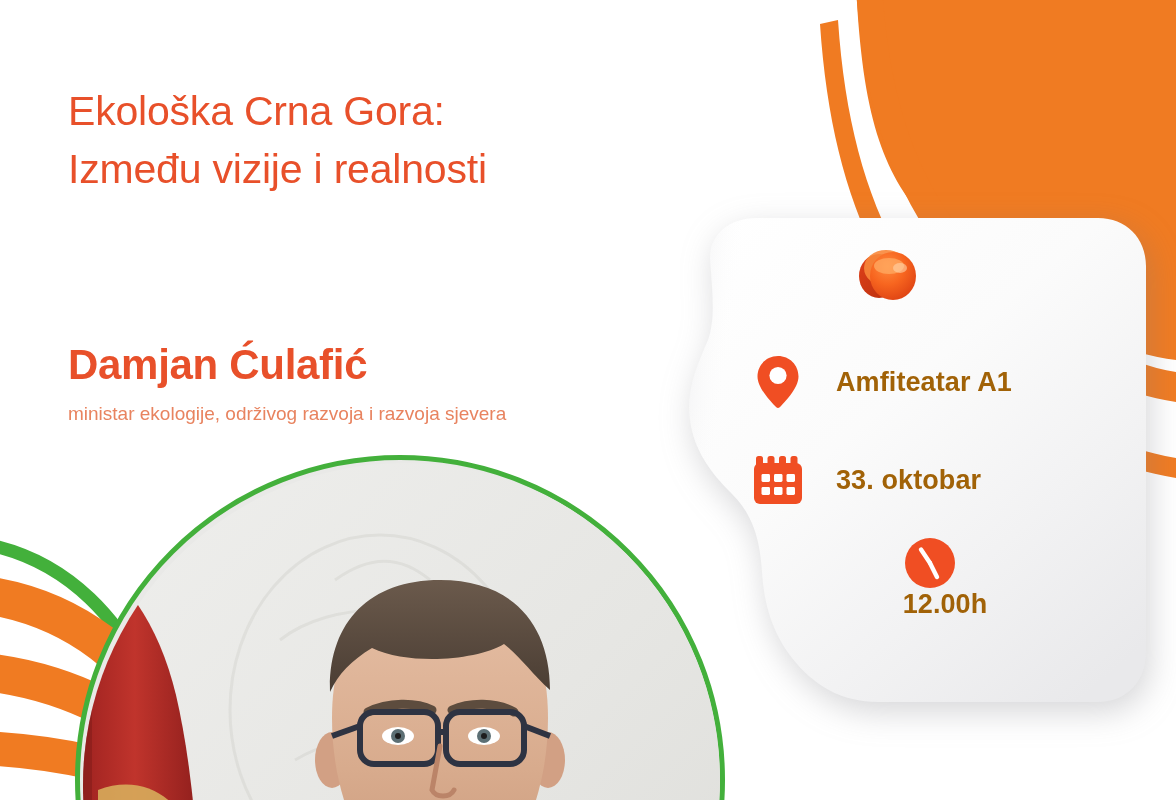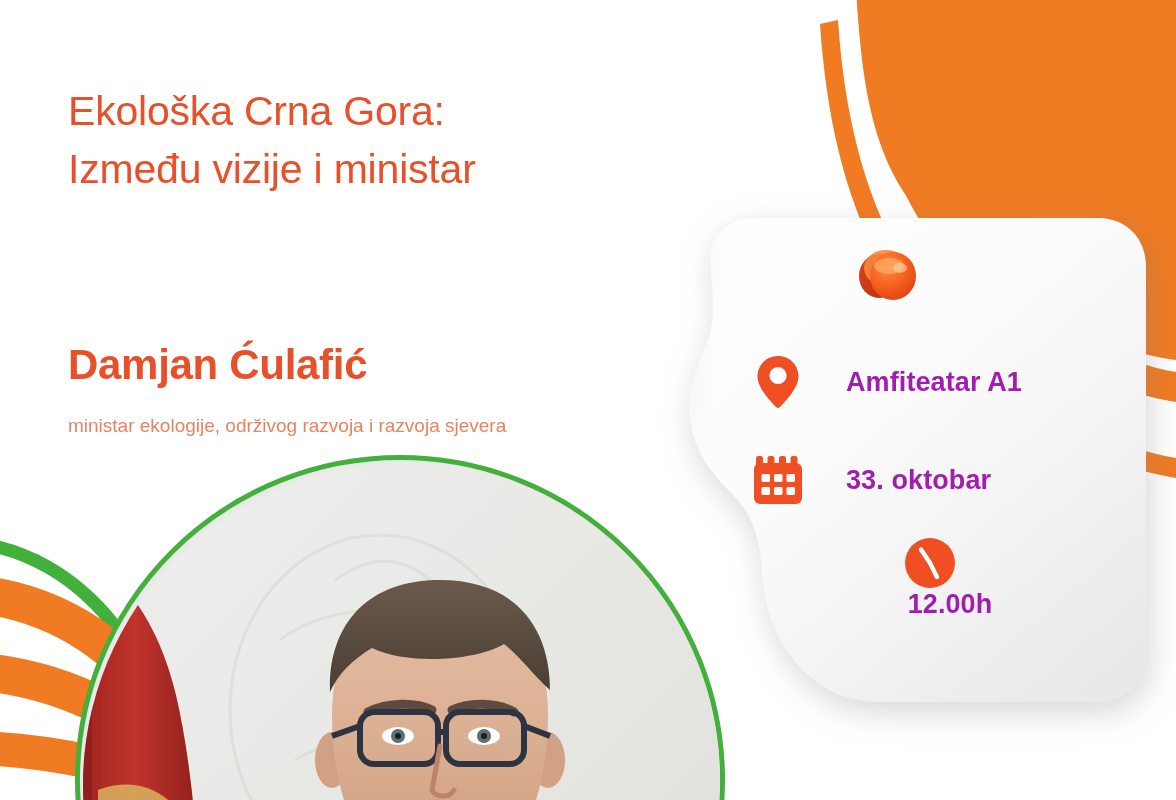--- a/index.html
+++ b/index.html
@@ -64,21 +64,21 @@
     display: block;
     color: #E8502A;
     font-size: 42px;
     font-weight: 700;
     line-height: 1.18;
     letter-spacing: -0.3px;
     white-space: nowrap;
   }
   .speaker-role {
     display: block;
-    margin-top: 24px;
+    margin-top: 12px;
     color: #E8835F;
     font-size: 19px;
     font-weight: 400;
     line-height: 1.25;
     white-space: nowrap;
   }
 
   
   .portrait {
     position: absolute;
@@ -127,22 +127,22 @@
   .card-row:last-child { margin-bottom: 0; flex-direction: column; }
   .card-icon {
     width: 56px;
     min-width: 56px;
     height: 62px;
     display: flex;
     align-items: center;
     justify-content: center;
   }
   .card-label {
-    margin-left: 40px;
-    color: #a21caf;
+    margin-left: 30px;
+    color: #a16207;
     font-size: 27px;
     font-weight: 700;
     letter-spacing: 0.1px;
     white-space: nowrap;
   }
 
   
   .pushpin {
     position: absolute;
     left: 200px;
@@ -171,21 +171,21 @@
 
         <path d="M 872 10 C 882 150 922 246 998 320 C 1058 378 1120 412 1176 424 L 1176 452 C 1108 440 1040 402 976 340 C 900 266 862 164 855 14 Z" fill="#F07B22" opacity="0.0"></path>
 
         <path d="M 838 20 C 848 168 890 268 968 344 C 1032 406 1100 444 1176 458 L 1176 478 C 1094 464 1020 424 952 358 C 872 280 830 174 820 24 Z" fill="#F07B22"></path>
       </g>
     </svg>
   </div>
 
   <div class="headline">
     <span class="headline-line">Ekološka Crna Gora:</span>
-    <span class="headline-line">Između vizije i ministar</span>
+    <span class="headline-line">Između vizije i realnosti</span>
   </div>
 
   <div class="speaker">
     <span class="speaker-name">Damjan Ćulafić</span>
     <span class="speaker-role">ministar ekologije, održivog razvoja i razvoja sjevera</span>
   </div>
 
   <div class="stripes-layer">
     <svg width="340" height="300" viewBox="0 0 340 300" xmlns="http://www.w3.org/2000/svg">
       <g fill="none" stroke-linecap="butt">

